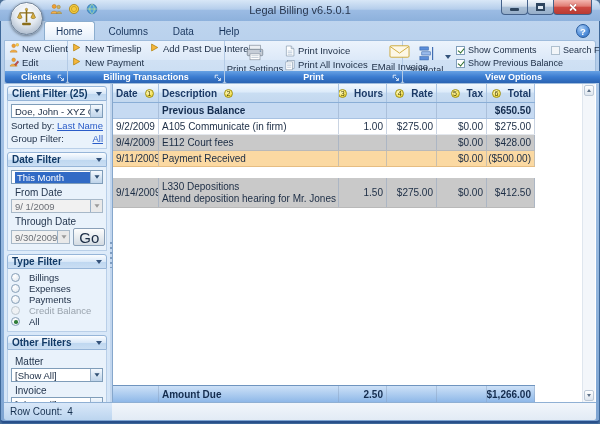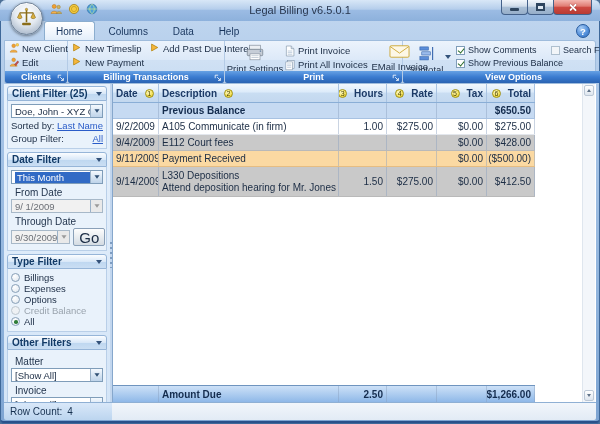--- a/index.html
+++ b/index.html
@@ -92,21 +92,21 @@
     background:linear-gradient(180deg,#f4f9fe 0%,#d3e2f1 60%,#bfd4ea 100%);
     border-left:1px solid #9ab1c8; display:flex; align-items:center; justify-content:center; cursor:pointer;}
   .dd .tri-down{ border-top-color:#2f4f73; transform:scale(.85);}
   .dd.dis{ background:#e9e9e9; } .dd.dis .tri-down{ border-top-color:#9a9a9a;}
   .field{ height:14px; background:#f1f1f1; border:1px solid #a7b8c8; color:#6b6f76;
     display:flex; align-items:center; padding-left:3px; font-size:9.5px;}
   .side-row{ display:flex; align-items:center; justify-content:space-between; margin-top:2px;
     font-size:9.5px;}
   .link{ color:var(--link,#2a5cc8); text-decoration:underline; cursor:pointer;}
   .slabel{ font-size:10px; margin:3px 4px 1px; color:#23354d;}
-  .radio-row{ display:flex; align-items:center; gap:4px; height:11px; cursor:pointer; font-size:9.5px;}
+  .radio-row{ display:flex; align-items:center; gap:9px; height:11px; cursor:pointer; font-size:9.5px;}
   .radio{ width:9px; height:9px; border-radius:50%; border:1px solid #88a0b8; flex:0 0 9px;
     background:radial-gradient(circle at 35% 30%, #ffffff 0%, #e7edf3 70%, #cfd9e2 100%); position:relative;}
   .radio.sel:after{ content:""; position:absolute; left:2px; top:2px; width:3.6px; height:3.6px;
     border-radius:50%; background:#2f7d38;}
   .radio.dis{ border-color:#bcc6cf; background:#eef1f4;}
   .dis-txt{ color:#9aa4ae;}
   .go-btn{ height:18px; padding:0 5px; margin-left:3px; border:1px solid #8aa0b8; border-radius:2px;
     background:linear-gradient(180deg,#fdfdfd 0%,#e4e9ee 60%,#d4dbe2 100%); font-size:15px;
     display:flex; align-items:center; cursor:pointer;}
   .splitter{ position:absolute; left:106px; top:0; width:2px; height:100%; background:#c2d6ee; cursor:col-resize;}
@@ -123,21 +123,21 @@
     border-right:1px solid rgba(138,160,190,.45);}
   .ghead .gcell{ border-right:1px solid #a9c3e2; cursor:pointer; gap:7px;}
   .c0{width:46px;flex:0 0 46px;} .c1{width:180px;flex:0 0 180px;} .c2{width:48px;flex:0 0 48px;}
   .c3{width:50px;flex:0 0 50px;} .c4{width:50px;flex:0 0 50px;} .c5{width:48px;flex:0 0 48px;}
   .num{ justify-content:flex-end; }
   .badge{ width:9px; height:9px; flex:0 0 9px; border-radius:50%;
     background:radial-gradient(circle at 35% 30%, #fffbc8 0%, #f4e15a 60%, #dcc22e 100%);
     border:1px solid #a39312; font-size:7px; line-height:8px; text-align:center; color:#4c4400;
     font-weight:normal;}
   .grow{ display:flex; width:422px; cursor:default;}
-  .grow.h16{ height:16px; flex:0 0 16px;} .grow.h30{ height:30px; flex:0 0 30px;}
+  .grow.h16{ height:16px; flex:0 0 16px;} .grow.h30{ height:30px; flex:0 0 30px;margin-top:11px;}
   .grow.band{ background:var(--band-row,#c6daf2); border-bottom:1px solid #a8c2e2;}
   .grow.band .c1,.grow.band .c5{ font-weight:bold; color:#142c4e;}
   .grow.white{ background:#fff; border-bottom:1px solid #e3e7ed;justify-content:space-between;}
   .grow.gray{ background:var(--gray-row,#c9c9c9); border-bottom:1px solid #b9b9b9;}
   .grow.payment{ background:var(--payment-row,#fbd9a2); border-bottom:1px solid #e6bd82;}
   .desc{ flex-direction:column; align-items:flex-start; justify-content:center; line-height:12px;}
   .gfill{ flex:1 1 auto; background:#fff; }
   .gfoot{ display:flex; width:422px; height:17px; flex:0 0 17px; font-weight:bold; color:#142c4e;
     background:linear-gradient(180deg,#cde1f7 0%, var(--footer-row,#aecdf0) 50%, #8fb8e8 100%);
     border-top:1px solid #6f94bf; }
@@ -470,21 +470,21 @@
             <div class="radio-row">
               <span class="radio"></span>
               <span>Billings</span>
             </div>
             <div class="radio-row">
               <span class="radio"></span>
               <span>Expenses</span>
             </div>
             <div class="radio-row">
               <span class="radio"></span>
-              <span>Options</span>
+              <span>Payments</span>
             </div>
             <div class="radio-row">
               <span class="radio dis"></span>
               <span class="dis-txt">Credit Balance</span>
             </div>
             <div class="radio-row">
               <span class="radio sel"></span>
               <span>All</span>
             </div>
           </div>

